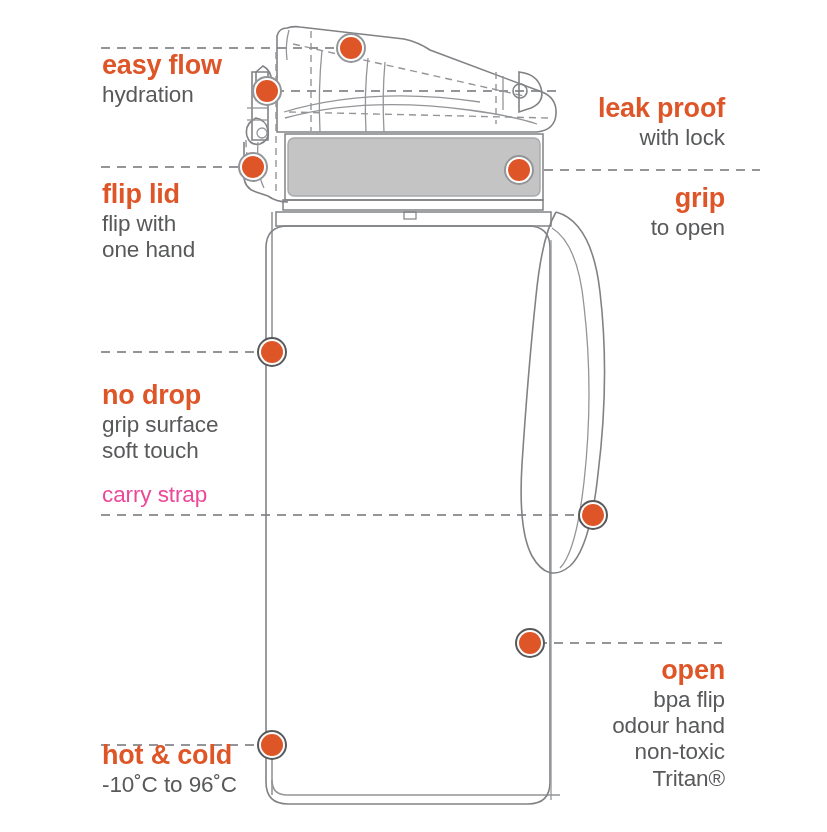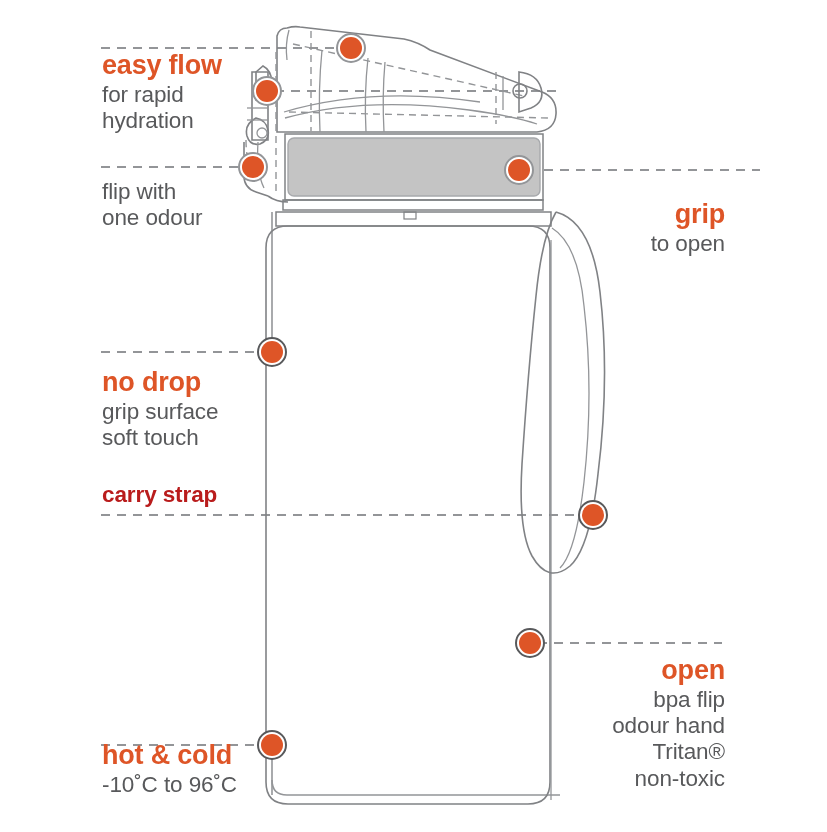--- a/index.html
+++ b/index.html
@@ -42,21 +42,21 @@
   }
   .callout .sub {
     font-size: 22.5px;
     color: #58595b;
     display: block;
     white-space: nowrap;
     letter-spacing: -0.1px;
   }
   .callout.left  { text-align: left; }
   .callout.right { text-align: right; }
-  .callout.plain .sub { color: #b91c1c; font-weight: bold; }
+  .callout.plain .sub { color: #ec4899; }
 </style>
 </head>
 <body>
 
 <div id="diagram-root">
 
   <svg id="artwork" viewBox="0 0 827 832">
     <defs>
       <style>
         .ln   { fill:none; stroke:#808285; stroke-width:1.6; }
@@ -201,51 +201,55 @@
       </g>
       <g>
         <circle cx="272" cy="745" r="14" fill="#ffffff" stroke="#58595b" stroke-width="2"></circle>
         <circle cx="272" cy="745" r="11" fill="#de5527"></circle>
       </g>
     </g>
   </svg>
 
   <div class="callout left" style="left:102px; top:50px;">
     <span class="head">easy flow</span>
-    <span class="sub">for rapid</span>
     <span class="sub">hydration</span>
   </div>
 
   <div class="callout left" style="left:102px; top:179px;">
+    <span class="head">flip lid</span>
     <span class="sub">flip with</span>
-    <span class="sub">one odour</span>
-  </div>
-
-
-  <div class="callout right" style="right:102px; top:199px;">
+    <span class="sub">one hand</span>
+  </div>
+
+  <div class="callout right" style="right:102px; top:93px;">
+    <span class="head">leak proof</span>
+    <span class="sub">with lock</span>
+  </div>
+
+  <div class="callout right" style="right:102px; top:183px;">
     <span class="head">grip</span>
     <span class="sub">to open</span>
   </div>
 
-  <div class="callout left" style="left:102px; top:367px;">
+  <div class="callout left" style="left:102px; top:380px;">
     <span class="head">no drop</span>
     <span class="sub">grip surface</span>
     <span class="sub">soft touch</span>
   </div>
 
   <div class="callout left plain" style="left:102px; top:482px;">
     <span class="sub">carry strap</span>
   </div>
 
   <div class="callout right" style="right:102px; top:655px;">
     <span class="head">open</span>
     <span class="sub">bpa flip</span>
     <span class="sub">odour hand</span>
+    <span class="sub">non-toxic</span>
     <span class="sub">Tritan®</span>
-    <span class="sub">non-toxic</span>
   </div>
 
   <div class="callout left" style="left:102px; top:740px;">
     <span class="head">hot &amp; cold</span>
     <span class="sub">-10˚C to 96˚C</span>
   </div>
 
 </div>
 
 </body></html>

